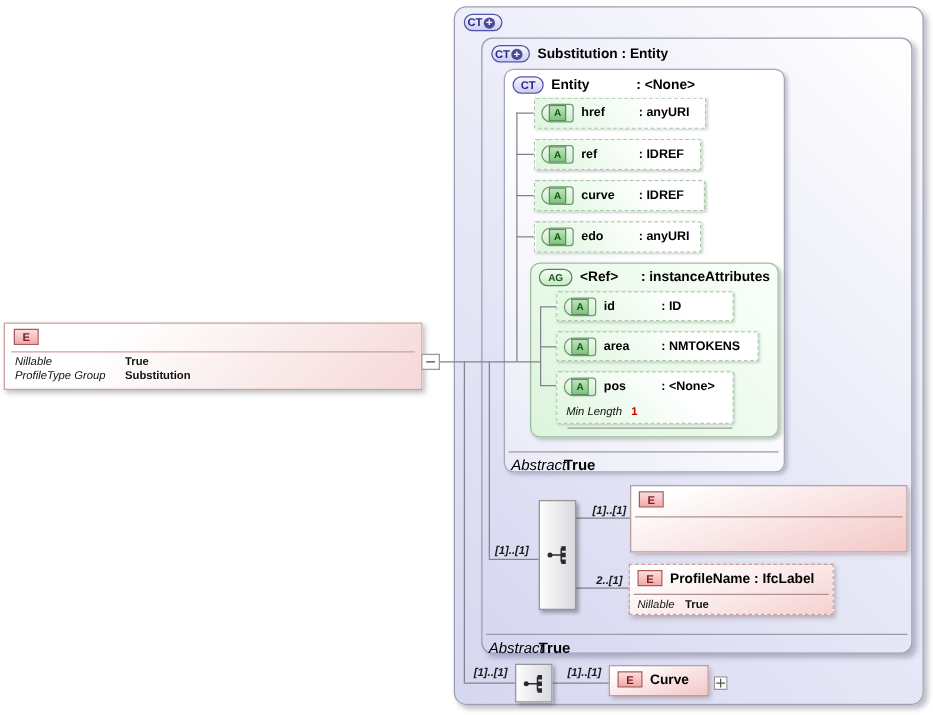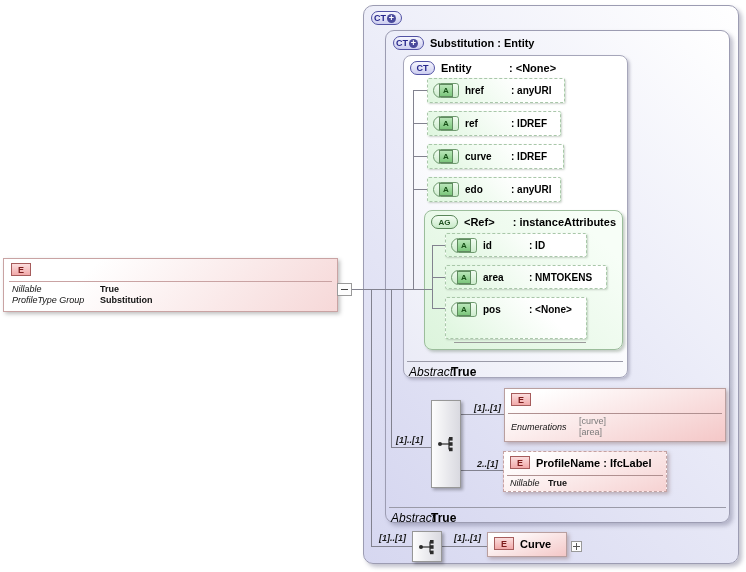--- a/index.html
+++ b/index.html
@@ -154,20 +154,24 @@
   </div>
   <div class="box abox" style="left:445px;top:297px;width:142px;height:42px;display:block;padding:0">
     <div style="display:flex;align-items:center;height:22px;padding-left:5px">
       <span class="badge a">
           <i>A</i>
         </span>
       <span class="aname">pos</span>
       <span class="atype">: &lt;None&gt;</span>
     </div>
     <div class="sep" style="left:4px;right:4px;top:22px;background:#9a9a9a;position:relative;width:auto;margin:0 4px"></div>
+    <div class="facetrow" style="padding:3px 0 0 7px">
+      <span class="flabel" style="width:52px">Min Length</span>
+      <span class="fval red">1</span>
+    </div>
   </div>
 
   <div class="sep" style="left:407px;top:361px;width:216px;background:#9a9aa8"></div>
   <div class="absrow" style="left:409px;top:365px">
     <span class="flabel" style="width:42px">Abstract</span>
     <span class="fval">True</span>
   </div>
 
   <div class="sep" style="left:389px;top:507px;width:337px;background:#9a9aa8"></div>
   <div class="absrow" style="left:391px;top:511px">
@@ -195,27 +199,20 @@
       <rect x="14" y="7.2" width="3.6" height="3.6"></rect>
       <rect x="14" y="12.6" width="3.6" height="3.6"></rect>
     </svg>
   </div>
 
   <div class="box pinkbox" style="left:504px;top:388px;width:222px;height:54px">
     <div class="trow" style="padding:4px 6px">
       <span class="badge e">E</span>
     </div>
     <div class="sep" style="left:3px;right:3px;top:24px;background:#b09090;position:absolute"></div>
-    <div class="facetrow" style="padding:6px 0 0 6px">
-      <span class="flabel" style="width:68px">Enumerations</span>
-      <span class="enumcol">
-        <span>[curve]</span>
-        <span>[area]</span>
-      </span>
-    </div>
   </div>
 
   <div class="box pinkbox pinkdash" style="left:503px;top:451px;width:164px;height:41px">
     <div class="trow" style="padding:4px 6px">
       <span class="badge e">E</span>
       <span class="ttl">ProfileName : IfcLabel</span>
     </div>
     <div class="sep" style="left:3px;right:3px;top:23px;background:#b09090;position:absolute"></div>
     <div class="facetrow" style="padding:5px 0 0 6px">
       <span class="flabel" style="width:38px">Nillable</span>

